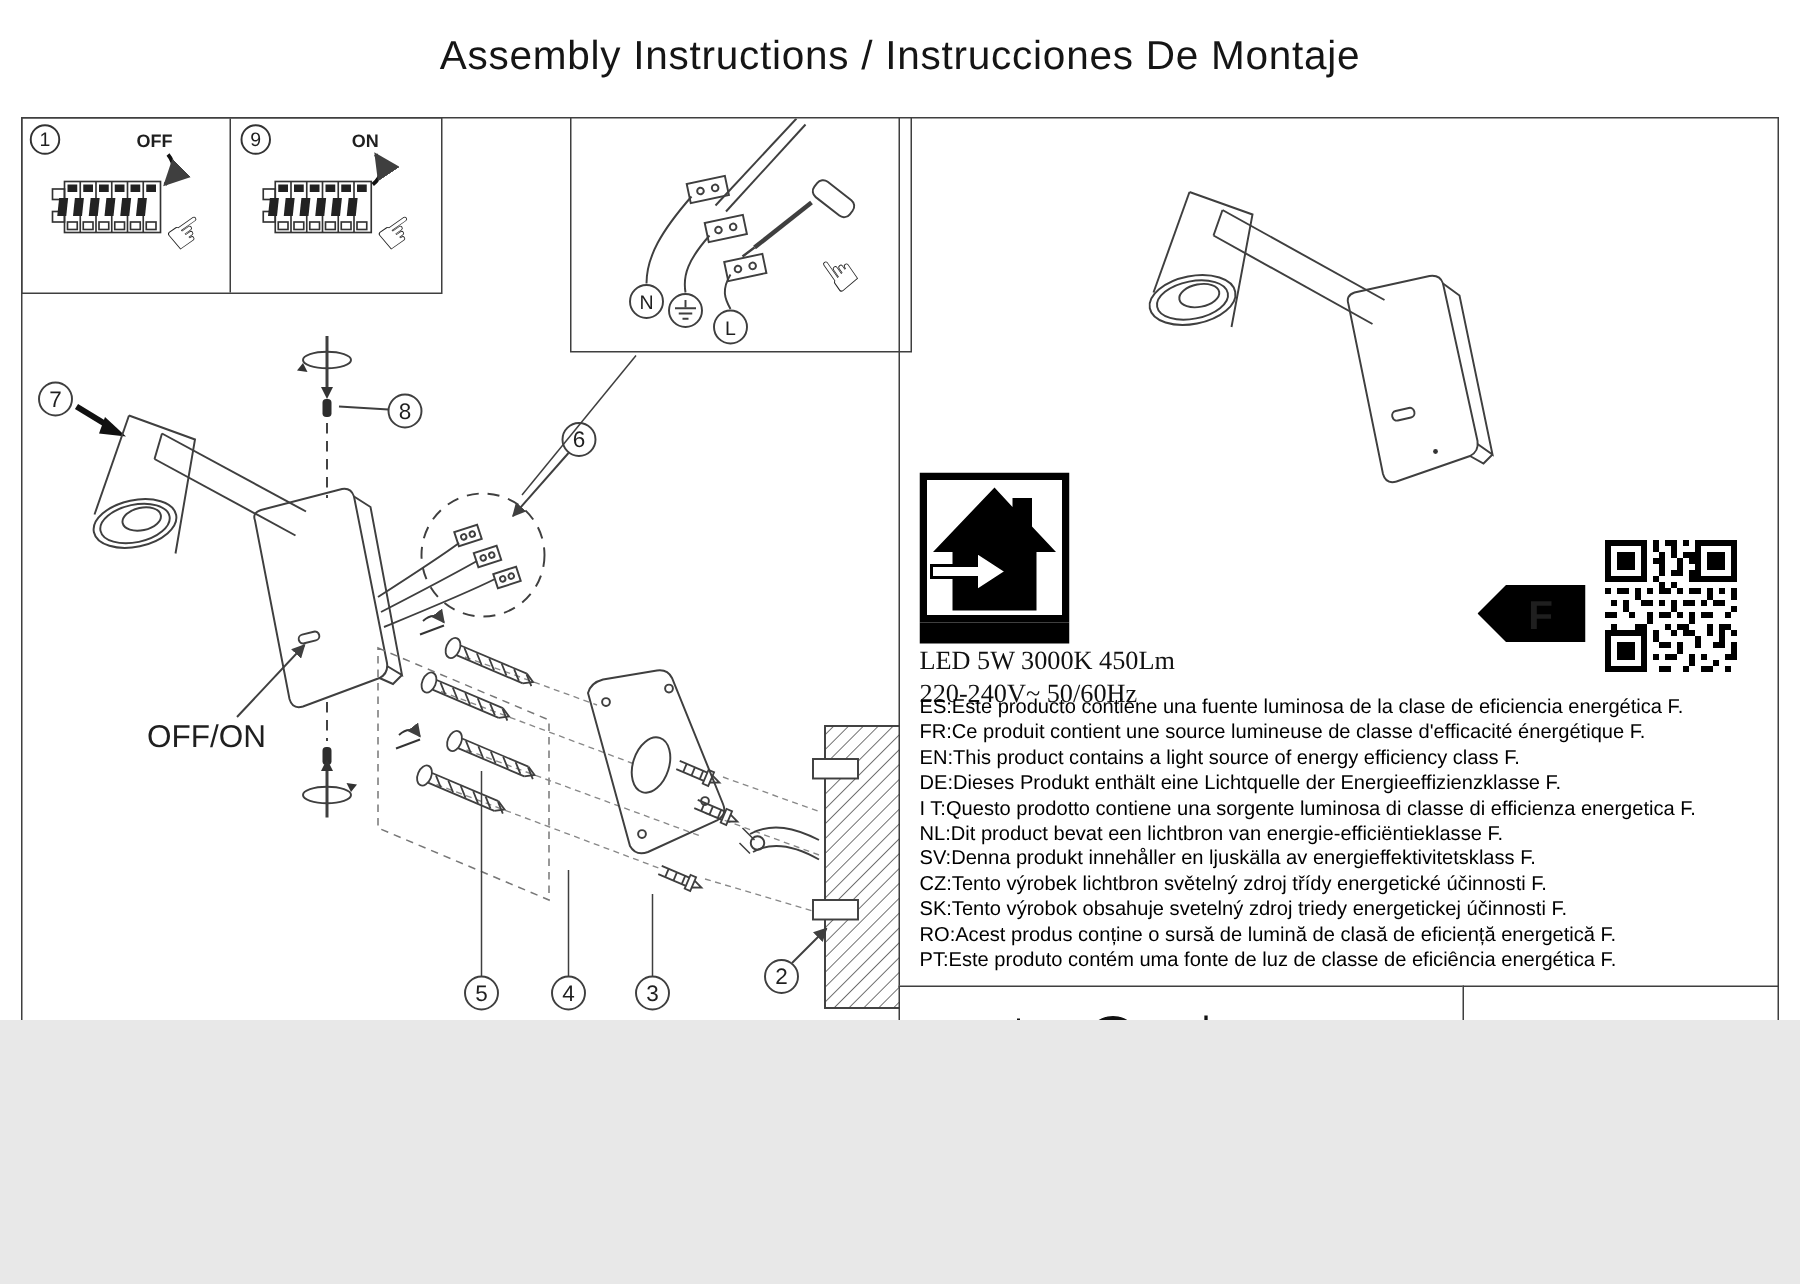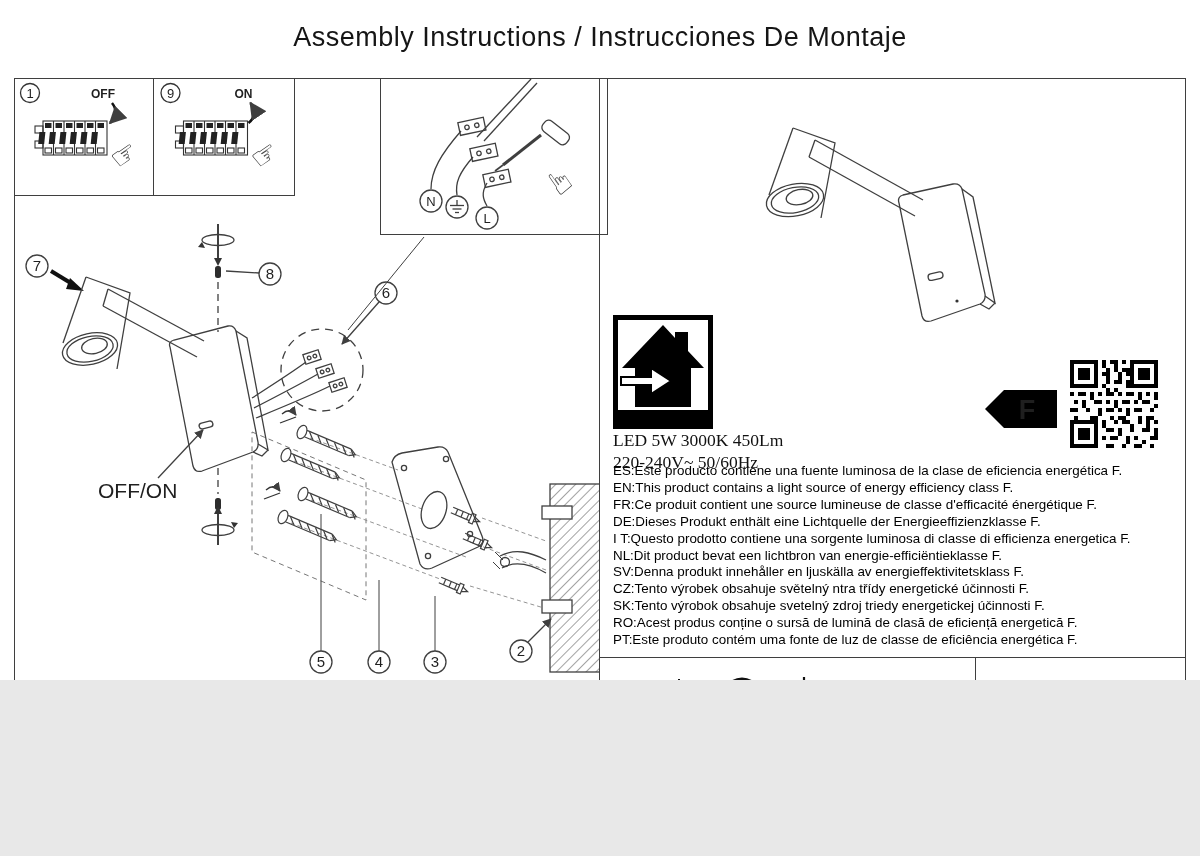--- a/index.html
+++ b/index.html
@@ -344,27 +344,27 @@
                M4,56h4v4h-4z M20,56h8v4h-8z M40,56h4v4h-4z M48,56h8v4h-8z M68,56h4v4h-4z M76,56h8v4h-8z
                M32,60h4v8h-4z M44,60h4v4h-4z M52,60h8v4h-8z M68,60h4v4h-4z M76,60h4v8h-4z M84,60h4v4h-4z
                M36,68h8v4h-8z M48,68h4v8h-4z M60,64h4v8h-4z M72,68h8v4h-8z M84,68h4v8h-4z
                M32,76h4v4h-4z M40,76h8v4h-8z M56,76h4v8h-4z M64,76h4v4h-4z M72,80h4v4h-4z M80,76h8v4h-8z
                M36,84h8v4h-8z M52,84h4v4h-4z M64,84h8v4h-8z M80,84h4v4h-4z"></path>
     </g>
   </svg>
 
   <div class="abs langs">
     <div>ES:Este producto contiene una fuente luminosa de la clase de eficiencia energética F.</div>
+    <div>FR:Ce produit contient une source lumineuse de classe d'efficacité énergétique F.</div>
     <div>EN:This product contains a light source of energy efficiency class F.</div>
-    <div>FR:Ce produit contient une source lumineuse de classe d'efficacité énergétique F.</div>
     <div>DE:Dieses Produkt enthält eine Lichtquelle der Energieeffizienzklasse F.</div>
     <div>I T:Questo prodotto contiene una sorgente luminosa di classe di efficienza energetica F.</div>
     <div>NL:Dit product bevat een lichtbron van energie-efficiëntieklasse F.</div>
     <div>SV:Denna produkt innehåller en ljuskälla av energieffektivitetsklass F.</div>
-    <div>CZ:Tento výrobek obsahuje světelný ntra třídy energetické účinnosti F.</div>
+    <div>CZ:Tento výrobek lichtbron světelný zdroj třídy energetické účinnosti F.</div>
     <div>SK:Tento výrobok obsahuje svetelný zdroj triedy energetickej účinnosti F.</div>
     <div>RO:Acest produs conține o sursă de lumină de clasă de eficiență energetică F.</div>
     <div>PT:Este produto contém uma fonte de luz de classe de eficiência energética F.</div>
   </div>
 
   <div class="abs dim-box">
     <svg width="147" height="140" viewBox="0 0 147 140">
       <g stroke="#3f3f3f" stroke-width="1.2" fill="none">
         <circle cx="58" cy="50" r="3.5"></circle>
           <circle cx="98" cy="50" r="3.5"></circle>

